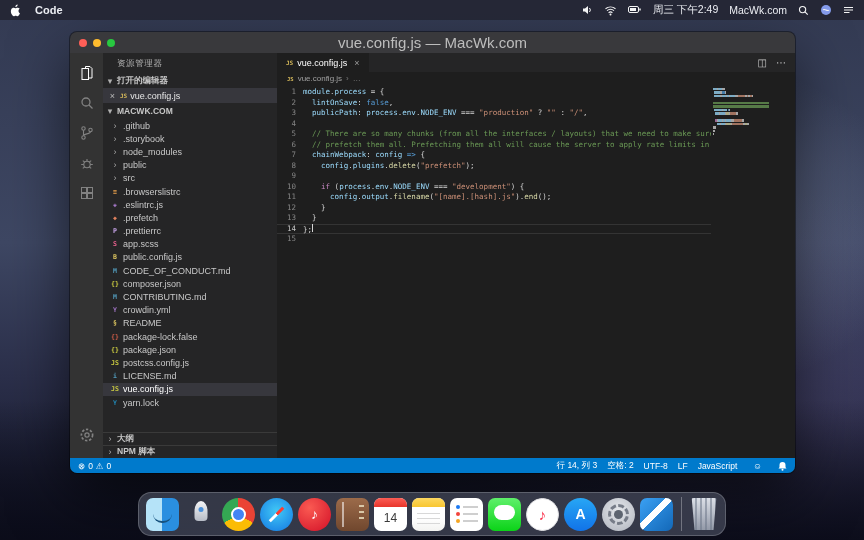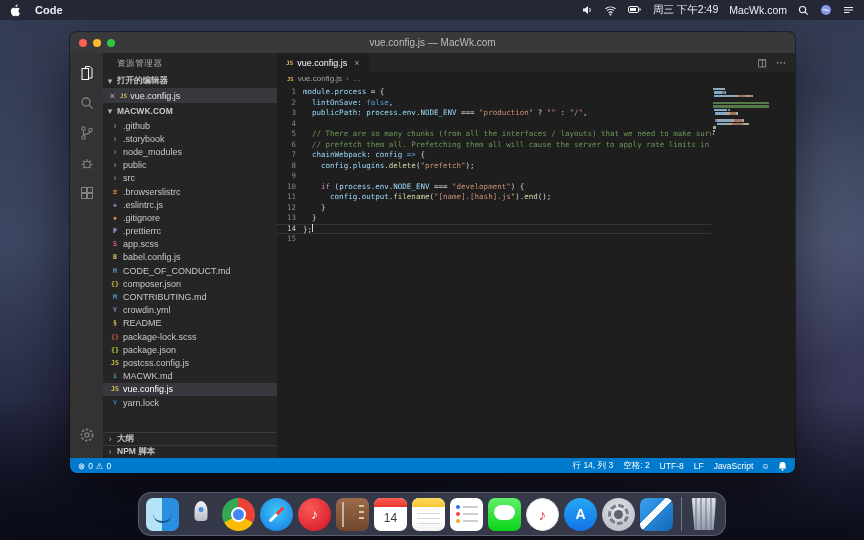--- a/index.html
+++ b/index.html
@@ -28,21 +28,21 @@
   .mb-time, .mb-brand { white-space:nowrap; }
 
   
   .vscode { position:absolute; left:70px; top:32px; width:725px; height:441px; border-radius:7px; overflow:hidden;
     background:#1e1e1e; display:flex; flex-direction:column;
     box-shadow:0 25px 60px rgba(0,0,0,0.6), 0 0 0 1px rgba(0,0,0,0.4); z-index:10; }
   .titlebar { flex:0 0 21px; background:#39393c; position:relative; display:flex; align-items:center; }
   .traffic { display:flex; gap:6px; padding-left:9px; z-index:2; }
   .tl { width:8px; height:8px; border-radius:50%; }
   .tl.red { background:#ff5f57; } .tl.yellow { background:#febc2e; } .tl.green { background:#28c840; }
-  .wtitle { position:absolute; left:0; right:0; text-align:center; font-size:10px; color:#bdbdbd; }
+  .wtitle { position:absolute; left:0; right:0; text-align:center; font-size:15px; color:#bdbdbd; }
 
   .main { flex:1; display:flex; min-height:0;justify-content:space-between; }
 
   
   .activitybar { flex:0 0 33px; background:#333333; display:flex; flex-direction:column; align-items:center; padding-top:5px; }
   .ab-icon { width:33px; height:30px; display:flex; align-items:center; justify-content:center; color:#828282; cursor:pointer; }
   .ab-icon.active { color:#fff; }
   .ab-bottom { margin-top:auto; margin-bottom:8px; }
 
   
@@ -85,21 +85,21 @@
   .ltext { white-space:pre; }
   .cursor { display:inline-block; width:1px; height:8.5px; background:#d4d4d4; vertical-align:-1px; }
 
   .minimap { position:absolute; top:3px; right:26px; width:58px; bottom:0; background:#1e1e1e; overflow:hidden; padding-left:2px; }
   .mm-row { height:2.2px; margin-bottom:1.3px; white-space:nowrap; overflow:hidden; font-size:0; }
   .mm-seg { display:inline-block; height:2.2px; opacity:0.75; }
 
   
   .statusbar { flex:0 0 15px; background:#007acc; color:#ffffff; display:flex; align-items:center; padding:0 8px; font-size:8.5px; }
   .st-left { display:flex; align-items:center; gap:3px; }
-  .st-right { margin-left:auto; display:flex; align-items:center; gap:8px; }
+  .st-right { margin-left:auto; display:flex; align-items:center; gap:16px; }
   .st-items { display:flex; align-items:center; gap:10px; }
   .st-right span { cursor:pointer; white-space:nowrap; }
 
   
   .dock { position:absolute; left:50%; bottom:4px; transform:translateX(-50%); height:44px;
     display:flex; align-items:center; gap:5px; padding:0 7px;
     background:rgba(105,110,130,0.45); border:1px solid rgba(255,255,255,0.2); border-radius:13px; z-index:30; }
   .dock-icon { width:33px; height:33px; border-radius:7px; position:relative; flex:0 0 auto;
     display:flex; align-items:center; justify-content:center; cursor:pointer; }
   .dk-glyph { color:#fff; font-size:15px; line-height:1; z-index:2; }
@@ -306,33 +306,33 @@
             <div class="tree-row">
               <span class="slot ficon" style="color: rgb(232, 160, 76);">≡</span>
               <span class="fname">.browserslistrc</span>
             </div>
             <div class="tree-row">
               <span class="slot ficon" style="color: rgb(177, 128, 215);">◈</span>
               <span class="fname">.eslintrc.js</span>
             </div>
             <div class="tree-row">
               <span class="slot ficon" style="color: rgb(224, 129, 94);">◆</span>
-              <span class="fname">.gitignore</span>
+              <span class="fname">.prefetch</span>
             </div>
             <div class="tree-row">
               <span class="slot ficon" style="color: rgb(198, 163, 232);">P</span>
               <span class="fname">.prettierrc</span>
             </div>
             <div class="tree-row">
               <span class="slot ficon" style="color: rgb(240, 98, 146);">S</span>
               <span class="fname">app.scss</span>
             </div>
             <div class="tree-row">
               <span class="slot ficon" style="color: rgb(216, 193, 94);">B</span>
-              <span class="fname">babel.config.js</span>
+              <span class="fname">public.config.js</span>
             </div>
             <div class="tree-row">
               <span class="slot ficon" style="color: rgb(81, 154, 186);">M</span>
               <span class="fname">CODE_OF_CONDUCT.md</span>
             </div>
             <div class="tree-row">
               <span class="slot ficon" style="color: rgb(203, 203, 65);">{}</span>
               <span class="fname">composer.json</span>
             </div>
             <div class="tree-row">
@@ -342,33 +342,33 @@
             <div class="tree-row">
               <span class="slot ficon" style="color: rgb(160, 116, 196);">Y</span>
               <span class="fname">crowdin.yml</span>
             </div>
             <div class="tree-row">
               <span class="slot ficon" style="color: rgb(216, 193, 94);">§</span>
               <span class="fname">README</span>
             </div>
             <div class="tree-row">
               <span class="slot ficon" style="color: rgb(204, 91, 71);">{}</span>
-              <span class="fname">package-lock.scss</span>
+              <span class="fname">package-lock.false</span>
             </div>
             <div class="tree-row">
               <span class="slot ficon" style="color: rgb(203, 203, 65);">{}</span>
               <span class="fname">package.json</span>
             </div>
             <div class="tree-row">
               <span class="slot ficon" style="color: rgb(203, 203, 65);">JS</span>
               <span class="fname">postcss.config.js</span>
             </div>
             <div class="tree-row">
               <span class="slot ficon" style="color: rgb(81, 154, 186);">i</span>
-              <span class="fname">MACWK.md</span>
+              <span class="fname">LICENSE.md</span>
             </div>
             <div class="tree-row selected">
               <span class="slot ficon" style="color: rgb(203, 203, 65);">JS</span>
               <span class="fname">vue.config.js</span>
             </div>
             <div class="tree-row">
               <span class="slot ficon" style="color: rgb(33, 136, 182);">Y</span>
               <span class="fname">yarn.lock</span>
             </div>
           </div>

